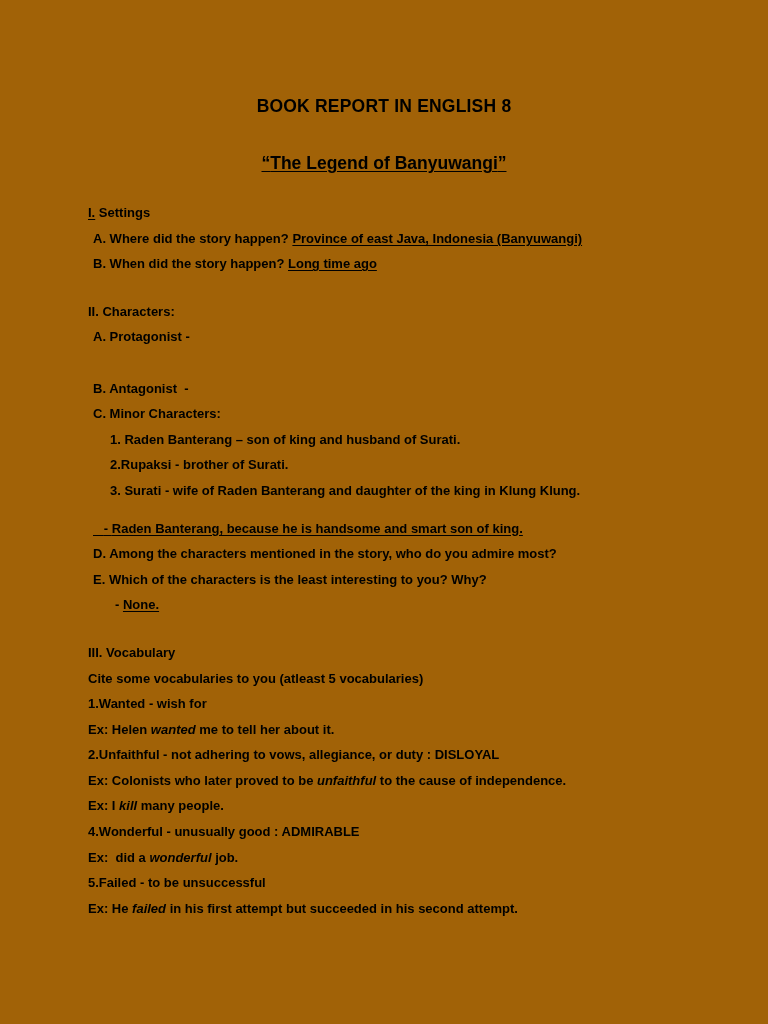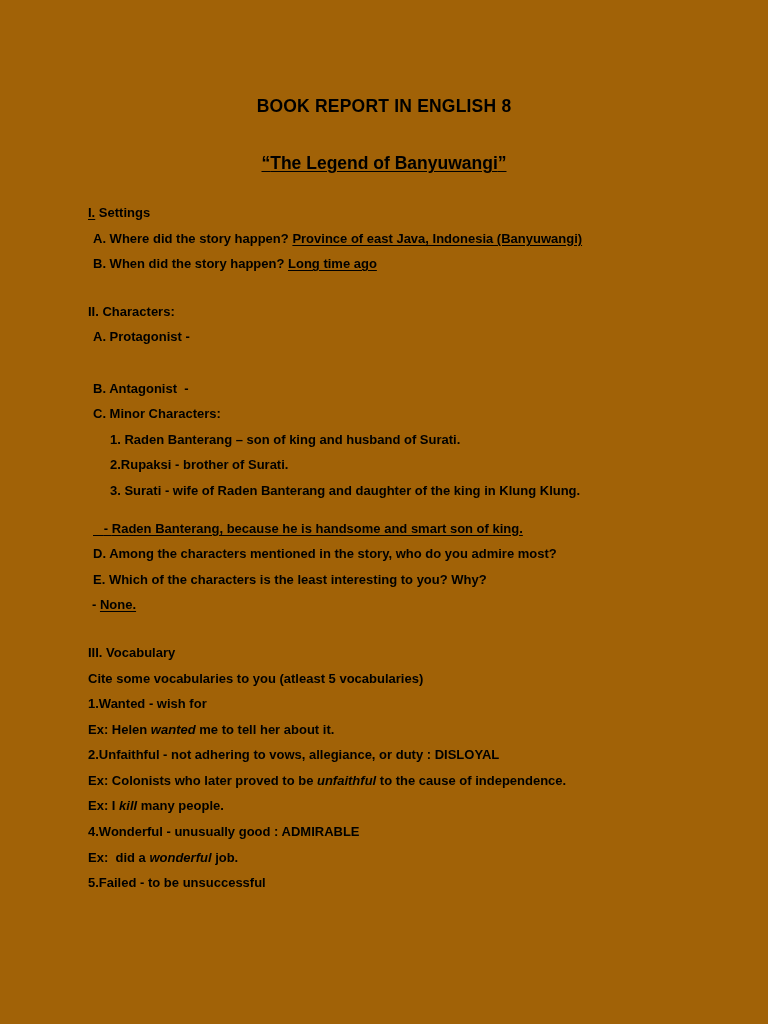--- a/index.html
+++ b/index.html
@@ -65,21 +65,21 @@
 
   .b     { font-weight: bold; }
   .reg   { font-weight: bold; }
   .bi    { font-weight: bold; font-style: italic; }
   .u     { text-decoration: underline; text-underline-offset: 1.5px; }
 
   
   .lvl-roman  { margin-left: 0px; }
   .lvl-letter { margin-left: 5px; }
   .lvl-num    { margin-left: 22px; }
-  .lvl-answer { margin-left: 4px; }
+  .lvl-answer { margin-left: 27px; }
   .lvl-vocab  { margin-left: 0px; }
 
   .gap-sm  { height: 12px; }
   .gap-md  { height: 22px; }
 
   .spacer-line { height: 25.6px; }
 </style>
 </head>
 <body>
 
@@ -134,15 +134,16 @@
 
     <div class="line lvl-vocab"><span class="b">2.Unfaithful - not adhering to vows, allegiance, or duty : DISLOYAL</span><span class="reg"></span></div>
     <div class="line lvl-vocab"><span class="b">Ex:</span><span class="reg"> Colonists who later proved to be </span><span class="bi">unfaithful</span><span class="reg"> to the cause of independence.</span></div>
 
     <div class="line lvl-vocab"><span class="b">Ex:</span><span class="reg"> I </span><span class="bi">kill</span><span class="reg"> many people.</span></div>
 
     <div class="line lvl-vocab"><span class="b">4.Wonderful -</span><span class="reg"> unusually good : ADMIRABLE</span></div>
     <div class="line lvl-vocab"><span class="b">Ex:</span><span class="reg">  did a </span><span class="bi">wonderful</span><span class="reg"> job.</span></div>
 
     <div class="line lvl-vocab"><span class="b">5.Failed -</span><span class="reg"> to be unsuccessful</span></div>
+    <div class="line lvl-vocab"><span class="b">Ex:</span><span class="reg"> He </span><span class="bi">failed</span><span class="reg"> in his first attempt but succeeded in his second attempt.</span></div>
 
   </div>
 </div>
 
 </body></html>

